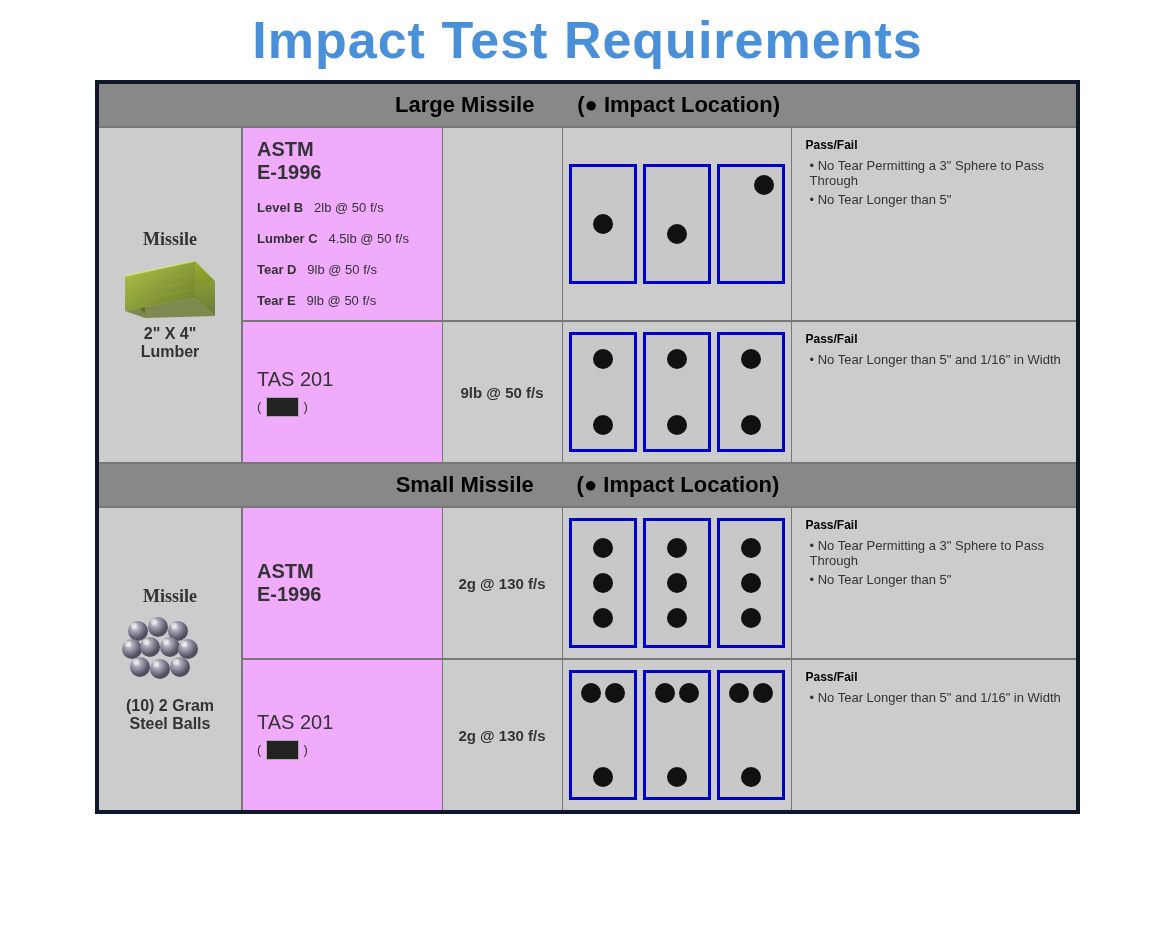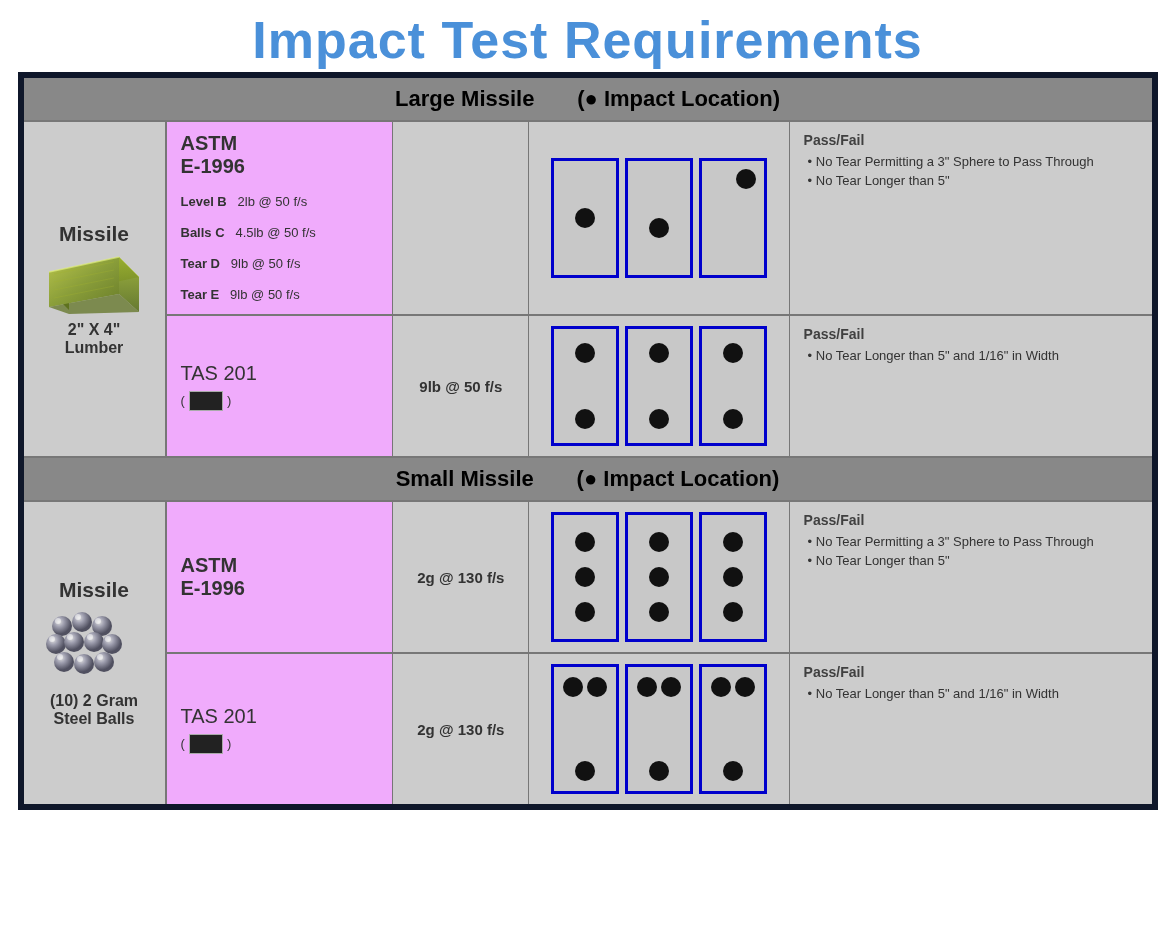--- a/index.html
+++ b/index.html
@@ -11,28 +11,28 @@
       display: flex;
       flex-direction: column;
       align-items: center;
       padding: 10px;
     }
     .page-title {
       font-size: 52px;
       color: #4a90d9;
       font-weight: bold;
       text-align: left;
-      margin-bottom: 2px;
+      margin-bottom: 10px;
       font-family: Arial, sans-serif;
       letter-spacing: 1px;
     }
     .main-table {
-      width: 1140px;
+      width: 985px;
       border-collapse: collapse;
-      border: 6px solid #0f172a;
+      border: 4px solid #0f172a;
     }
     .section-header {
       background: #888;
       color: #000;
       font-size: 22px;
       font-weight: bold;
       text-align: center;
       padding: 8px 0;
       border: 2px solid #777;
     }
@@ -43,24 +43,25 @@
     .cell-missile {
       background: #ccc;
       width: 145px;
       padding: 10px;
       vertical-align: middle;
       text-align: center;
       border-right: 2px solid #777;
       border-bottom: 2px solid #777;
     }
     .missile-label {
-      font-size: 21px;
+      font-size: 18px;
       font-weight: bold;
       color: #333;
       margin-bottom: 6px;
+      font-family: Liberation Serif, serif;
     }
     .missile-size {
       font-size: 16px;
       font-weight: bold;
       color: #333;
       margin-top: 4px;
     }
     .cell-standard {
       background: #f0abfc;
       padding: 10px 14px;
@@ -137,23 +138,23 @@
       justify-content: center;
     }
     .cell-passfail {
       background: #ccc;
       padding: 10px 14px;
       vertical-align: top;
       border-bottom: 2px solid #777;
       min-width: 200px;
     }
     .pf-title {
-      font-size: 14px;
-      font-weight: bold;
-      color: #404040;
+      font-size: 12px;
+      font-weight: bold;
+      color: #000000;
       margin-bottom: 6px;
     }
     .pf-item {
       font-size: 13px;
       color: #333;
       margin-bottom: 4px;
       padding-left: 4px;
     }
     .pf-item::before {
       content: "• ";
@@ -217,21 +218,21 @@
         <line x1="10" y1="20" x2="80" y2="5" stroke="#e0ee80" stroke-width="1.5" opacity="0.7"></line>
         <line x1="80" y1="5" x2="100" y2="25" stroke="#c0d060" stroke-width="1" opacity="0.6"></line>
       </svg>
       <div class="missile-size">2" X 4"<br>Lumber</div>
     </td>
 
     <td class="cell-standard">
       <div class="standard-name">ASTM<br>E-1996</div>
       <div class="standard-levels">
         <div><strong>Level B</strong> &nbsp; 2lb @ 50 f/s</div>
-        <div><strong>Balls C</strong> &nbsp; 4.5lb @ 50 f/s</div>
+        <div><strong>Lumber C</strong> &nbsp; 4.5lb @ 50 f/s</div>
         <div><strong>Tear D</strong> &nbsp; 9lb @ 50 f/s</div>
         <div><strong>Tear E</strong> &nbsp; 9lb @ 50 f/s</div>
       </div>
     </td>
 
     <td class="cell-spec"></td>
 
     <td class="cell-diagrams">
       <div class="diagrams-row">
 

